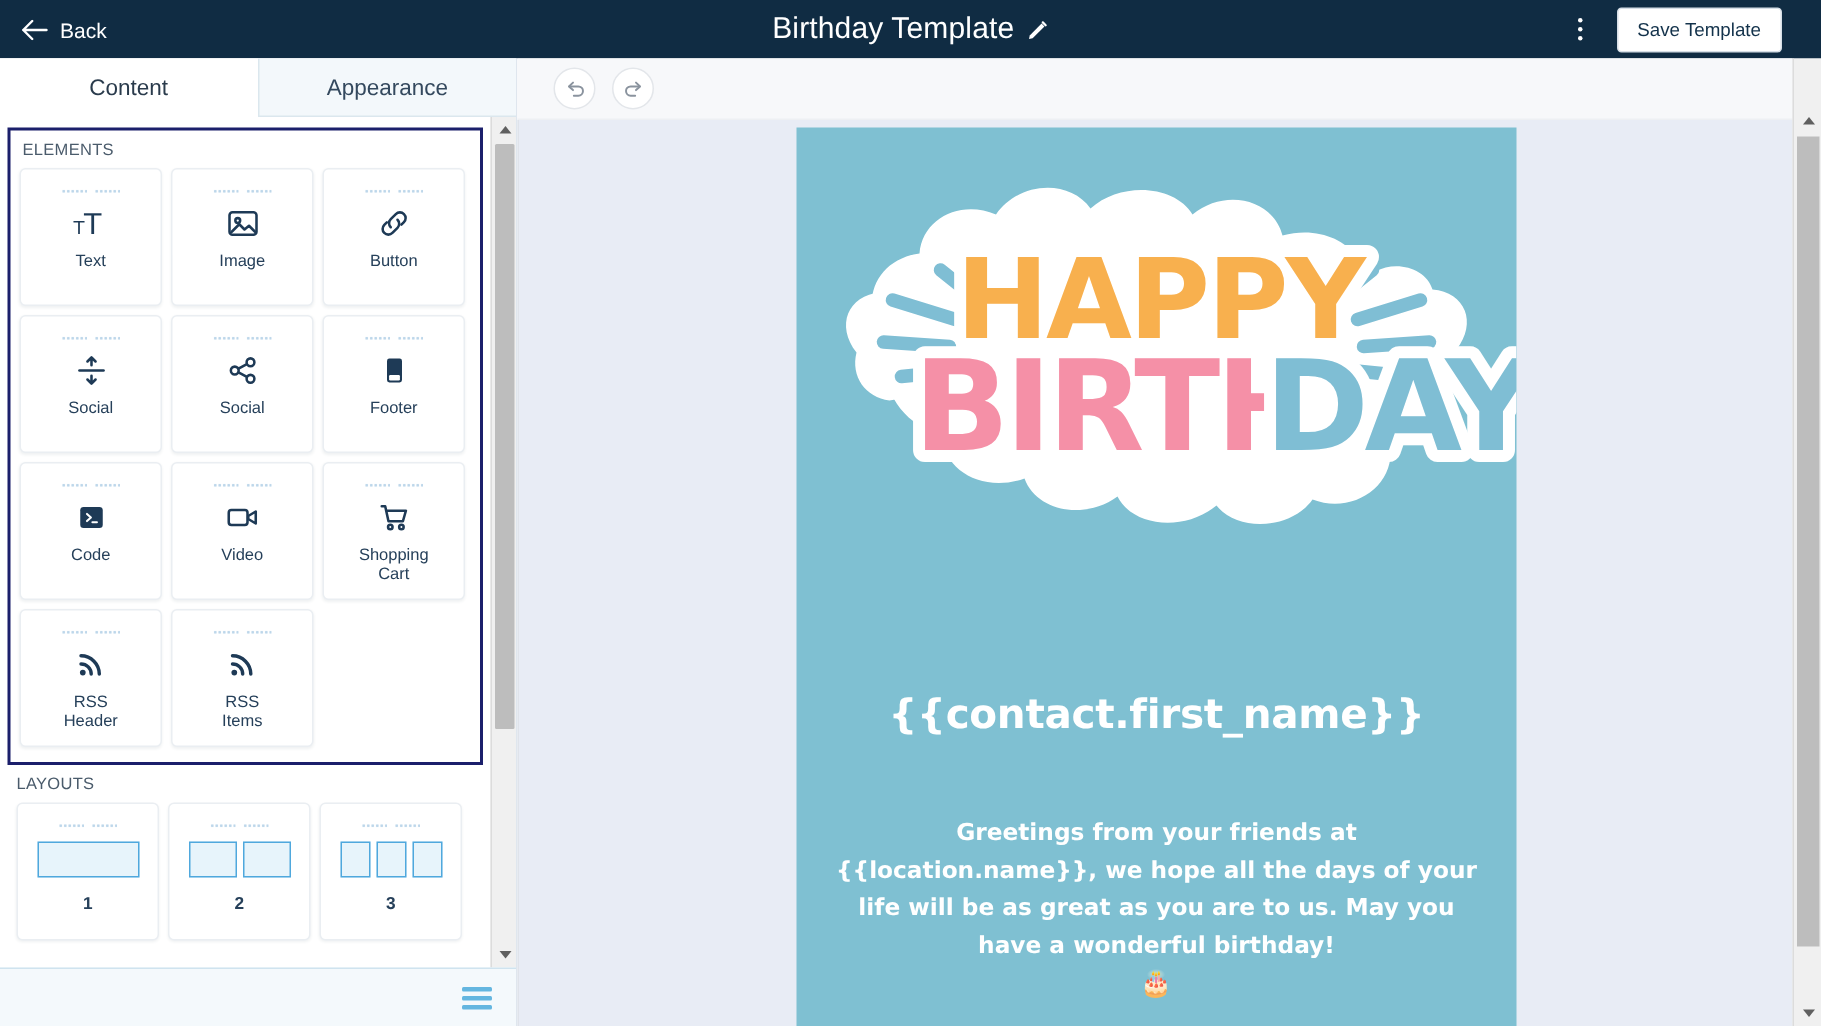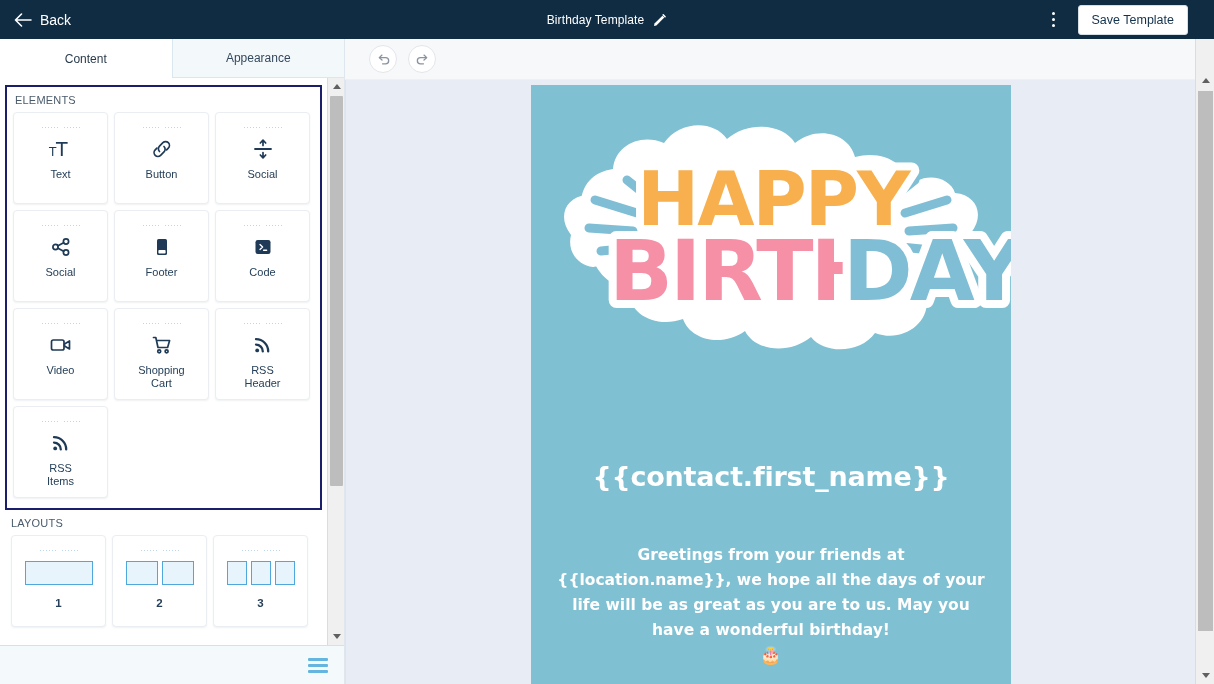--- a/index.html
+++ b/index.html
@@ -23,21 +23,21 @@
     margin-left: 14px; color: #ffffff;
     font-size: 14px; cursor: pointer;
   }
   .back-arrow { display: block; width: 18px; height: 14px; }
   .topbar-title-wrap {
     position: absolute; left: 0; right: 0; top: 0; height: 39px;
     display: flex; align-items: center; justify-content: center;
     gap: 9px; pointer-events: none;
   }
   .topbar-title {
-    color: #ffffff; font-size: 12px; letter-spacing: .1px;
+    color: #ffffff; font-size: 20px; letter-spacing: .1px;
   }
   .pencil-icon { display: block; width: 14px; height: 14px; pointer-events: auto; cursor: pointer; }
   .topbar-right {
     position: absolute; right: 26px; top: 0; height: 39px;
     display: flex; align-items: center; gap: 14px;
   }
   .kebab {
     width: 20px; height: 22px; display: flex; flex-direction: column;
     align-items: center; justify-content: center; gap: 3px; cursor: pointer;
   }
@@ -52,21 +52,21 @@
   
   .sidebar {
     position: absolute; left: 0; top: 39px;
     width: 345px; height: 645px;
     background: #ffffff;
     border-right: 1px solid #dfe6ee;
   }
   .tabs { display: flex; height: 39px; background: #ffffff; }
   .tab {
     flex: 1; display: flex; align-items: center; justify-content: center;
-    font-size: 12px; color: #34495e; cursor: pointer;
+    font-size: 15px; color: #34495e; cursor: pointer;
     background: #ffffff;
   }
   .tab.active { background: #ffffff; color: #2a3b4c; }
   .tab.inactive { background: #f3f8fb; border-left: 1px solid #dbe7ee; border-bottom: 1px solid #dbe7ee; }
 
   .panel-scroll {
     position: absolute; top: 39px; left: 0;
     width: 327px; height: 567px;
     overflow: hidden; background: #ffffff;
   }
@@ -257,20 +257,34 @@
                 <span></span>
                 <span></span>
               </div>
               <div class="el-icon">
                 <svg width="26" height="22" viewBox="0 0 26 22">
                   <text x="1" y="18" font-family="DejaVu Sans, sans-serif" font-size="12" fill="#1e3a56">T</text>
                   <text x="8" y="18" font-family="DejaVu Sans, sans-serif" font-size="19" fill="#1e3a56">T</text>
                 </svg>
               </div>
               <div class="el-label" style="white-space: pre-line;">Text</div>
+            </div>
+            <div class="el-card">
+              <div class="drag-dots">
+                <span></span>
+                <span></span>
+              </div>
+              <div class="el-icon">
+                <svg width="22" height="22" viewBox="0 0 22 22">
+                  <rect x="2" y="3.5" width="18" height="15" rx="2" stroke="#1e3a56" fill="none" stroke-width="1.7" stroke-linecap="round" stroke-linejoin="round"></rect>
+                  <circle cx="7.5" cy="9" r="1.6" stroke="#1e3a56" fill="none" stroke-width="1.7" stroke-linecap="round" stroke-linejoin="round"></circle>
+                  <path d="M3.5 16.5 L8.5 11.5 L12 15 L15 12.5 L19 16.5" stroke="#1e3a56" fill="none" stroke-width="1.7" stroke-linecap="round" stroke-linejoin="round"></path>
+                </svg>
+              </div>
+              <div class="el-label" style="white-space: pre-line;">Image</div>
             </div>
             <div class="el-card">
               <div class="drag-dots">
                 <span></span>
                 <span></span>
               </div>
               <div class="el-icon">
                 <svg width="24" height="22" viewBox="0 0 24 22">
                   <path d="M9.5 13.5 a3.8 3.8 0 0 1 0-5.4 l3.4-3.4 a3.8 3.8 0 0 1 5.4 5.4 l-1.7 1.7" stroke="#1e3a56" fill="none" stroke-width="1.7" stroke-linecap="round" stroke-linejoin="round"></path>
                   <path d="M14 8.5 a3.8 3.8 0 0 1 0 5.4 l-3.4 3.4 a3.8 3.8 0 0 1-5.4-5.4 l1.7-1.7" stroke="#1e3a56" fill="none" stroke-width="1.7" stroke-linecap="round" stroke-linejoin="round"></path>

